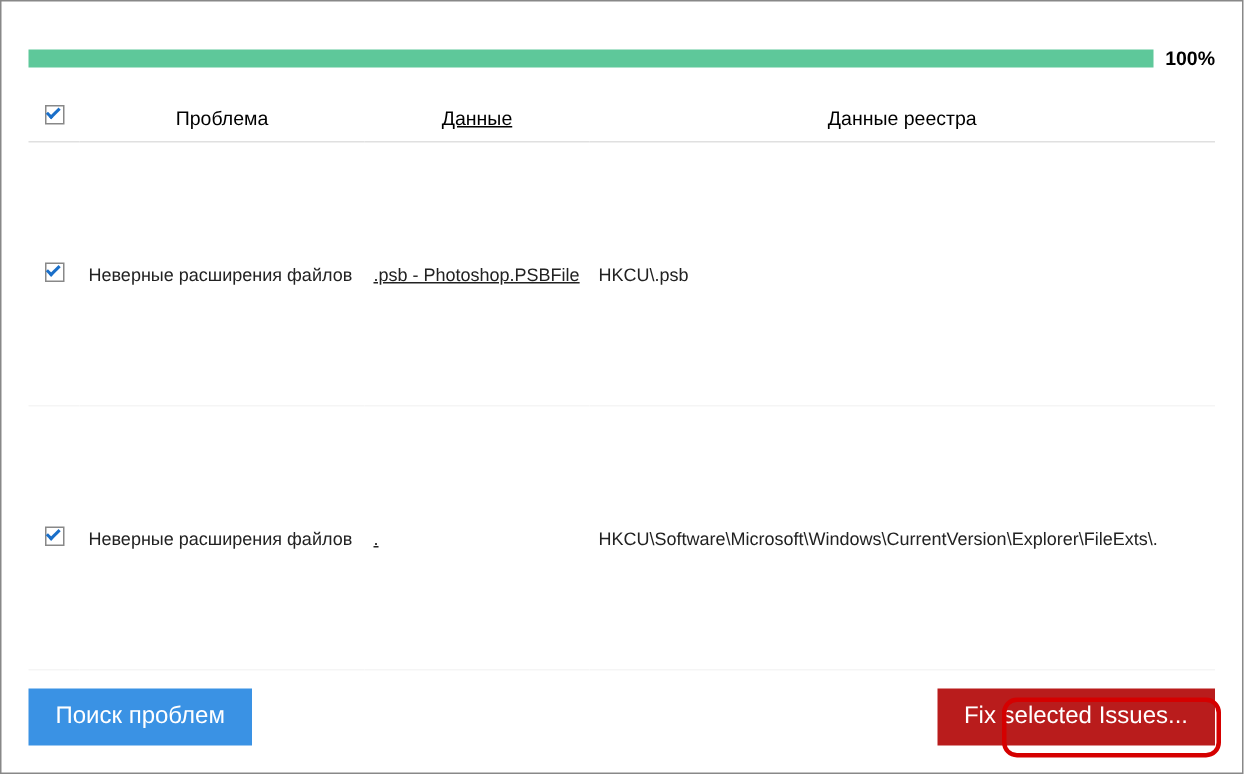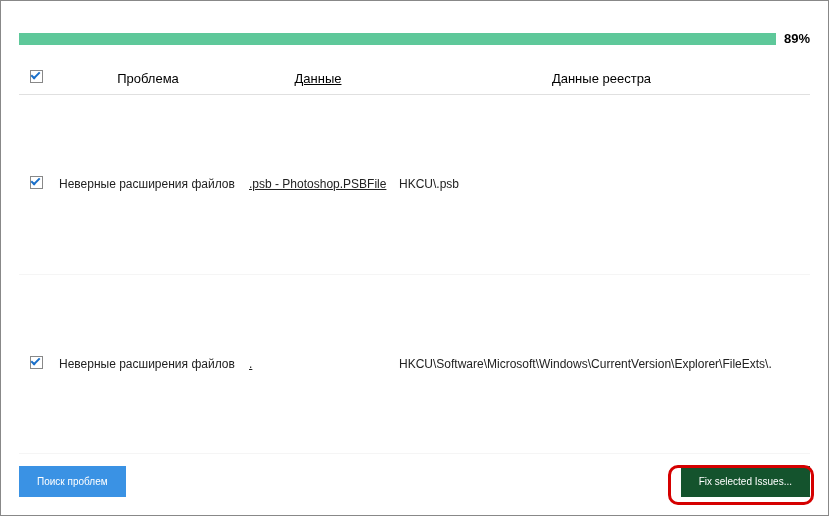--- a/index.html
+++ b/index.html
@@ -100,48 +100,48 @@
   .footer {
     display: flex;
     justify-content: space-between;
     align-items: center;
     padding-top: 12px;
     padding-bottom: 6px;
   }
   .btn {
     padding: 10px 18px;
     border: none;
-    font-size: 10px;
+    font-size: 16px;
     cursor: pointer;
     color: #fff;
   }
   .btn-search {
     background: #3a92e4;
   }
   .btn-fix {
-    background: #14532d;
+    background: #b91c1c;
   }
   .highlight-ring {
     position: absolute;
     right: 14px;
     bottom: 10px;
     width: 146px;
     height: 40px;
     border: 3px solid #d50000;
     border-radius: 10px;
     pointer-events: none;
   }
 </style>
 </head>
 <body>
 
 <div class="container">
   <div class="progress-row">
     <div class="progress-bar"></div>
-    <div class="progress-label">89%</div>
+    <div class="progress-label">100%</div>
   </div>
 
   <table class="table">
     <thead>
       <tr>
         <th class="col-check">
           <span class="checkbox checked"></span>
         </th>
         <th class="col-problem">Проблема</th>
         <th class="col-data">Данные</th>

